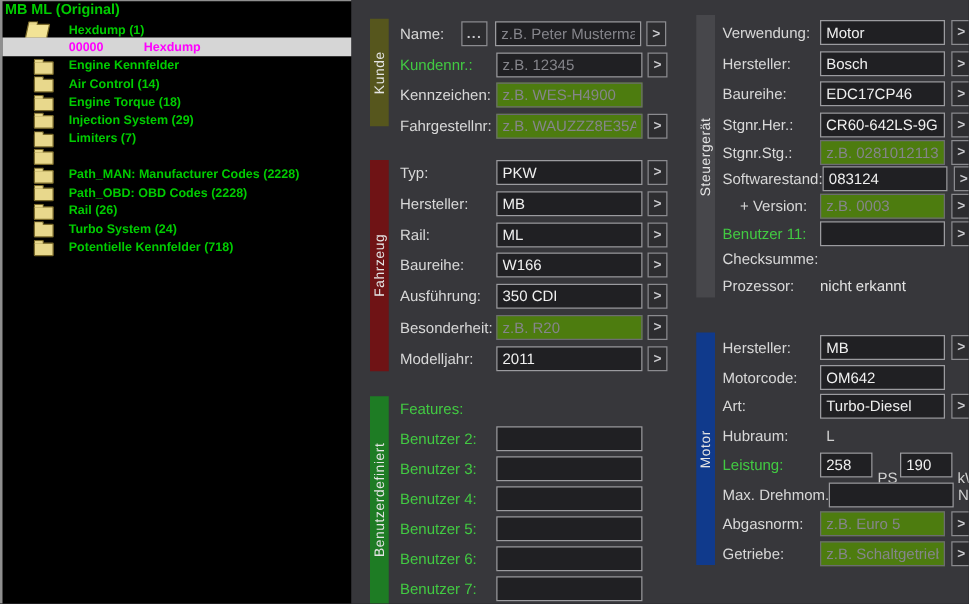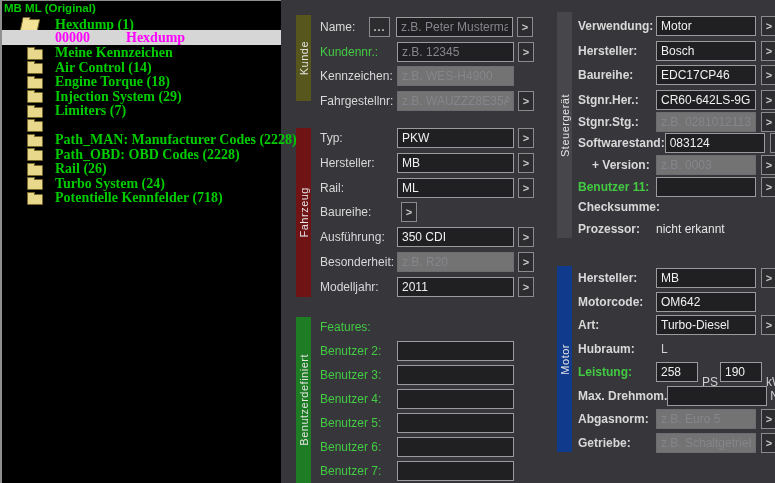--- a/index.html
+++ b/index.html
@@ -14,25 +14,25 @@
     position:absolute; left:0; top:0; width:279px; height:482px;
     background:#000; border-left:2px solid #8f8f8f; border-top:1px solid #8f8f8f;
   }
   .tree-root {
     position:absolute; left:2px; top:1px;
     color:var(--tree-text,#00cc00); font-weight:bold; font-size:11.5px; white-space:nowrap;
   }
   .tree-row { position:absolute; left:0; right:0; height:15px; }
   .tree-row .t {
     position:absolute; left:53px; top:50%; transform:translateY(-50%);
-    color:var(--tree-text,#00cc00); font-weight:bold; font-size:14px; white-space:nowrap;font-family:Liberation Serif, serif;
+    color:var(--tree-text,#00cc00); font-weight:bold; font-size:10px; white-space:nowrap;
   }
   .tree-row.selected { background:var(--selected-bg,#d6d6d6); }
   .tree-row.selected .t { color:var(--selected-text,#ff00ff); }
-  .tree-row.selected .t.t2 { left:124px; }
+  .tree-row.selected .t.t2 { left:113px; }
 
   .folder {
     position:absolute; left:25px; top:3px; width:14px; height:9px;
     background:#e8d88c; border:1px solid #79692a; border-radius:1px;
   }
   .folder::before {
     content:""; position:absolute; left:-1px; top:-3px; width:6px; height:2px;
     background:#e8d88c; border:1px solid #79692a; border-bottom:none;
     border-radius:1px 1px 0 0;
   }
@@ -54,34 +54,34 @@
   .vbar.benutzerdef  { left:296px; top:317px; height:166px; background:var(--bar-benutzer,#1e7c24); }
   .vbar.steuergeraet { left:557px; top:12px;  height:226px; background:var(--bar-steuergeraet,#47474b); }
   .vbar.motor        { left:557px; top:266px; height:186px; background:var(--bar-motor,#103a8c); }
 
   
   .row { position:absolute; height:20px; display:flex; align-items:center; }
   .row.mid { left:320px; width:216px; }
   .row.rt  { left:578px; width:200px; }
   .lbl { color:#d8d8d8; font-size:12px; white-space:nowrap; }
   .row.mid .lbl { flex:0 0 77px; }
-  .row.rt  .lbl { flex:0 0 78px;font-weight:bold; }
+  .row.rt  .lbl { flex:0 0 78px; }
   .lbl.green { color:var(--label-green,#42ca42); }
   .lbl.indent { text-indent:14px; }
 
   .inp {
     height:20px; background:#202023; border:1px solid #9b9b9f;
     color:#f0f0f0; font-family:"Liberation Sans",sans-serif; font-size:12px;
     padding:0 4px; box-sizing:border-box; outline:none;
   }
   .row.mid .inp { width:117px; flex:0 0 117px; }
   .row.rt  .inp { width:100px; flex:0 0 100px; }
   .inp.small { width:42px !important; flex:0 0 42px !important; }
   .inp::placeholder { color:#85858b; opacity:1; }
-  .inp.dim { border-color:#6c6c71; background:#737373; }
+  .inp.dim { border-color:#6c6c71; background:#4d7c0f; }
 
   .btn {
     height:20px; flex:0 0 16px; width:16px; margin-left:4px; padding:0;
     background:#2d2d30; border:1px solid #8b8b8f; color:#c9c9cd;
     font-family:"Liberation Sans",sans-serif; font-size:11px; font-weight:bold;
     display:flex; align-items:center; justify-content:center; box-sizing:border-box; cursor:default;
   }
   .btn.ellipsis { flex:0 0 21px; width:21px; margin:0 6px 0 0; letter-spacing:1px; }
   .row.rt .btn { margin-left:5px; }
 
@@ -102,21 +102,21 @@
       <span class="t">Hexdump (1)</span>
     </div>
 
     <div class="tree-row selected" style="top:29px">
       <span class="t">00000</span>
       <span class="t t2">Hexdump</span>
     </div>
 
     <div class="tree-row" style="top:44.5px">
       <span class="folder"></span>
-      <span class="t">Meine Kennzeichen</span>
+      <span class="t">Engine Kennfelder</span>
     </div>
     <div class="tree-row" style="top:59px">
       <span class="folder"></span>
       <span class="t">Air Control (14)</span>
     </div>
     <div class="tree-row" style="top:73.5px">
       <span class="folder"></span>
       <span class="t">Engine Torque (18)</span>
     </div>
     <div class="tree-row" style="top:88px">
@@ -199,20 +199,21 @@
     <input class="inp" value="MB" style="">
     <button class="btn">&gt;</button>
   </div>
   <div class="row mid" style="top:178px">
     <span class="lbl">Rail:</span>
     <input class="inp" value="ML" style="">
     <button class="btn">&gt;</button>
   </div>
   <div class="row mid" style="top:202px">
     <span class="lbl">Baureihe:</span>
+    <input class="inp" value="W166" style="">
     <button class="btn">&gt;</button>
   </div>
   <div class="row mid" style="top:227px">
     <span class="lbl">Ausführung:</span>
     <input class="inp" value="350 CDI" style="">
     <button class="btn">&gt;</button>
   </div>
   <div class="row mid" style="top:252px">
     <span class="lbl">Besonderheit:</span>
     <input class="inp dim" placeholder="z.B. R20" style="">

